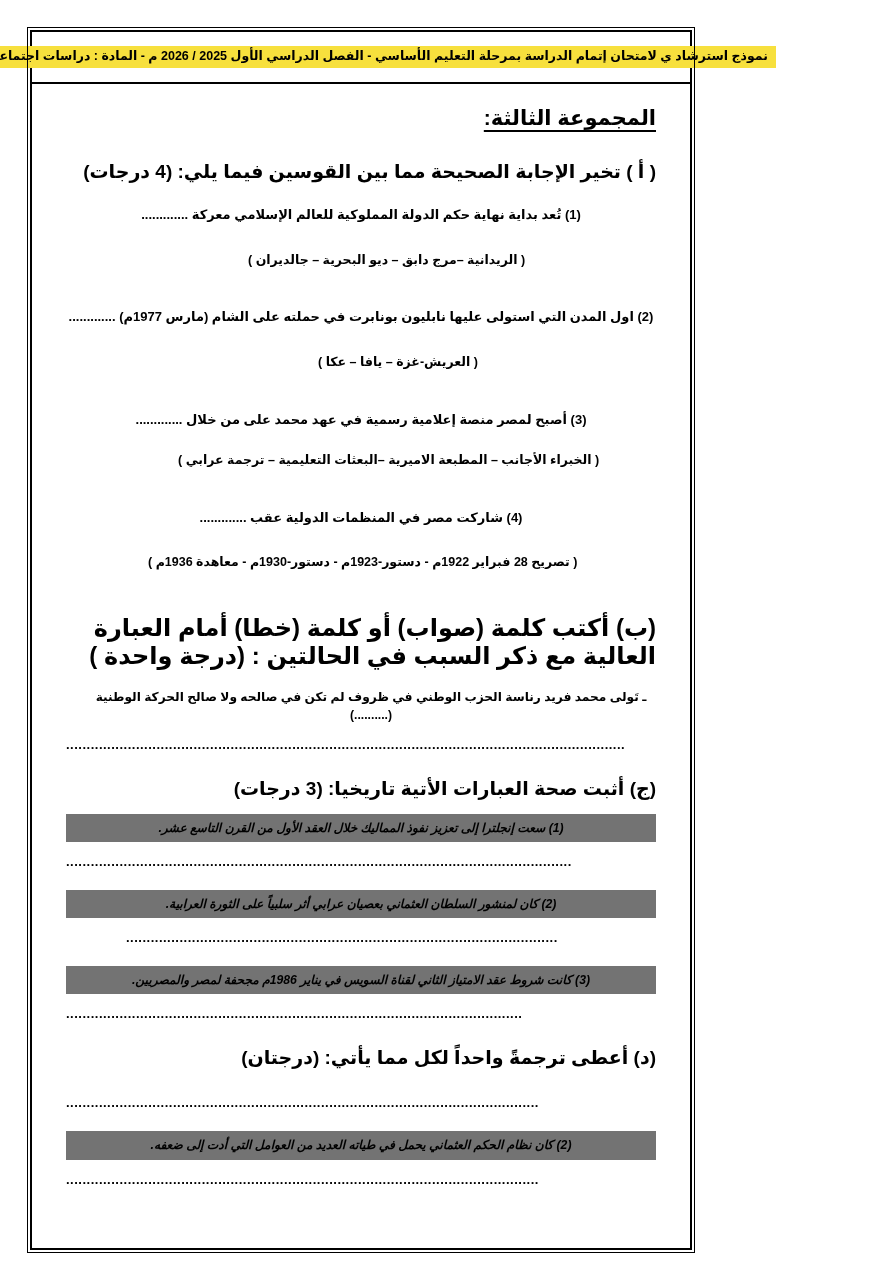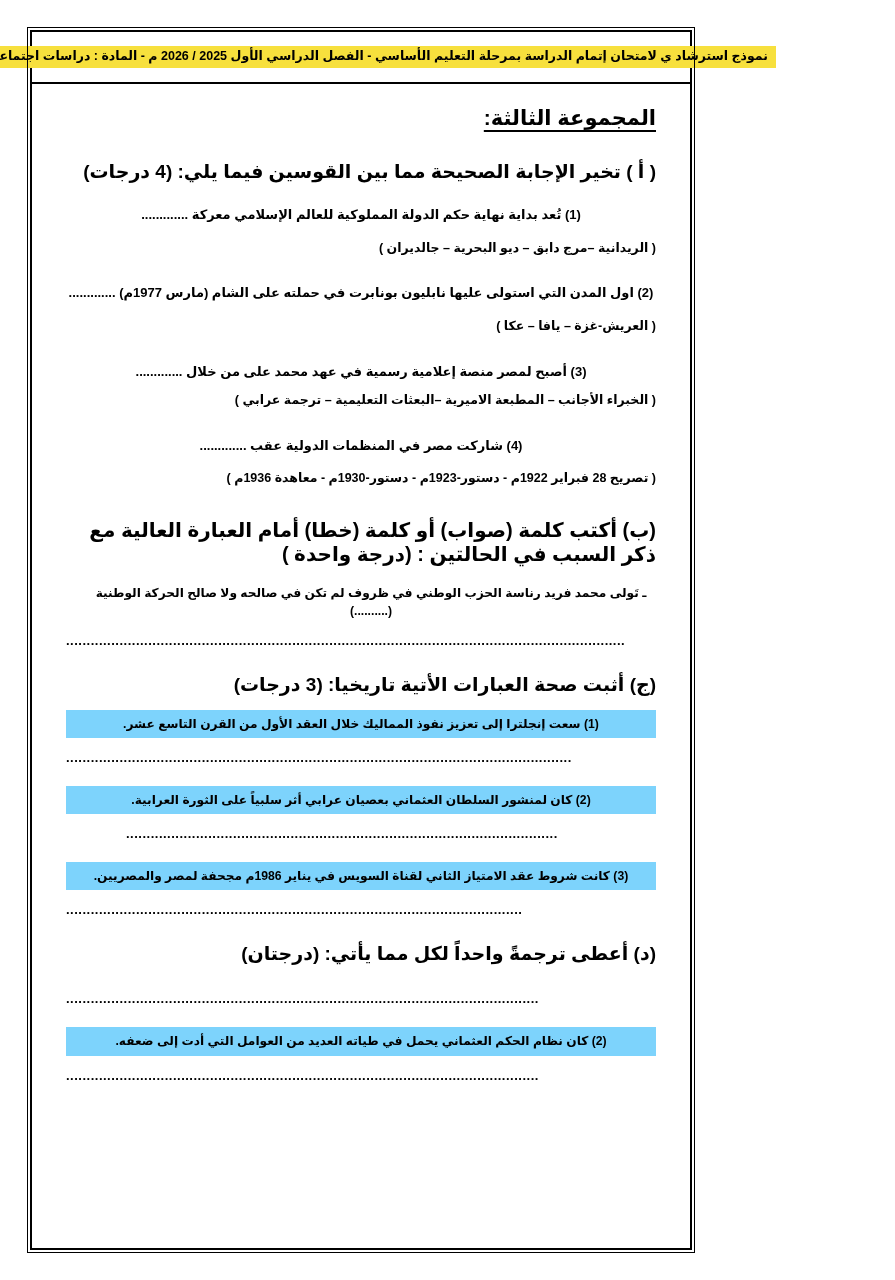--- a/index.html
+++ b/index.html
@@ -62,44 +62,44 @@
   }
 
   .part-head {
     font-family: "Liberation Sans", "DejaVu Sans", sans-serif;
     font-weight: bold;
     font-size: 19px;
     color: #000;
     margin: 0;
     text-align: right;
   }
-  .part-head.wide { font-size: 20px; }
+  .part-head.wide { font-size: 24px; }
 
   .q-line {
     font-family: "Liberation Sans", "DejaVu Sans", sans-serif;
     font-weight: bold;
     font-size: 13px;
     color: #000;
     margin: 0;
     text-align: center;
     line-height: 1.5;
   }
   .q-line.small { font-size: 12.2px; }
 
   .opts {
     font-family: "Liberation Sans", "DejaVu Sans", sans-serif;
     font-weight: bold;
     font-size: 12.5px;
     color: #000;
-    margin: 0;
-    text-align: right;
+    margin: 12px;
+    text-align: left;
     line-height: 1.5;
   }
 
-  .shade { background: #7dd3fc; }
+  .shade { background: #737373; font-style: italic; }
 
   .dots {
     font-family: "Liberation Sans", "DejaVu Sans", sans-serif;
     font-weight: bold;
     font-size: 13px;
     letter-spacing: 0.5px;
     color: #000;
     overflow: hidden;
     white-space: nowrap;
     height: 16px;

